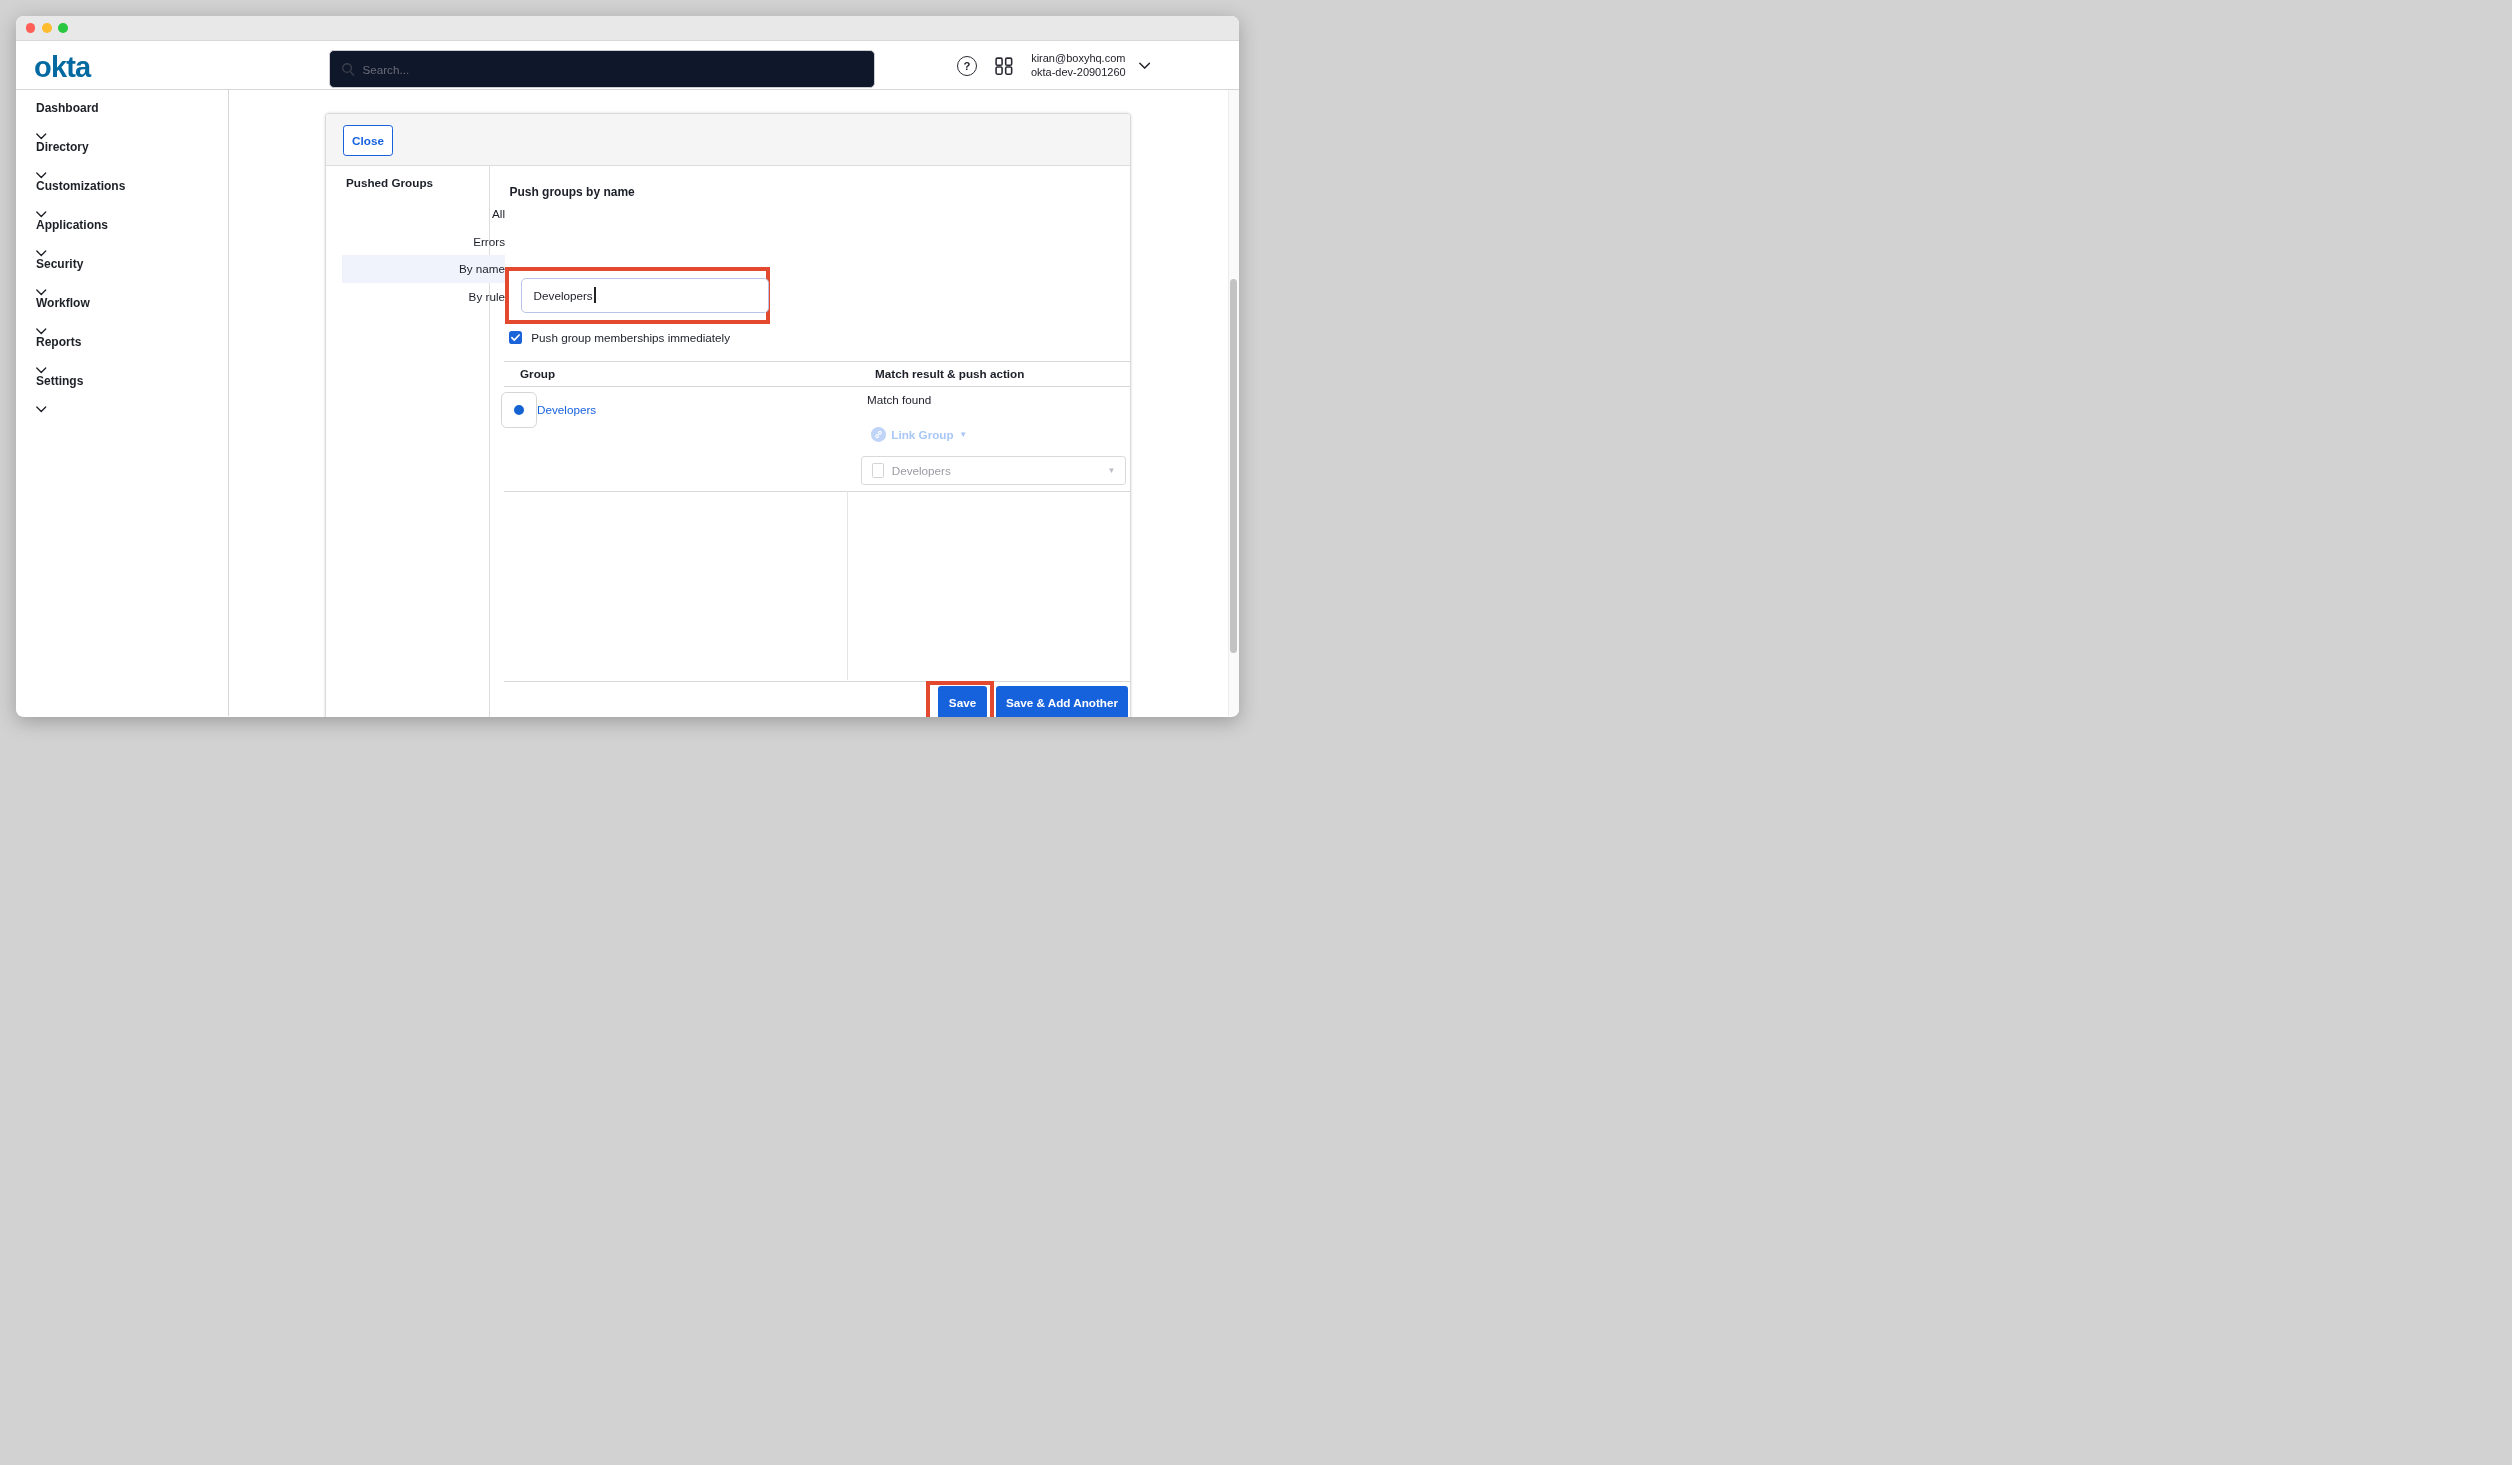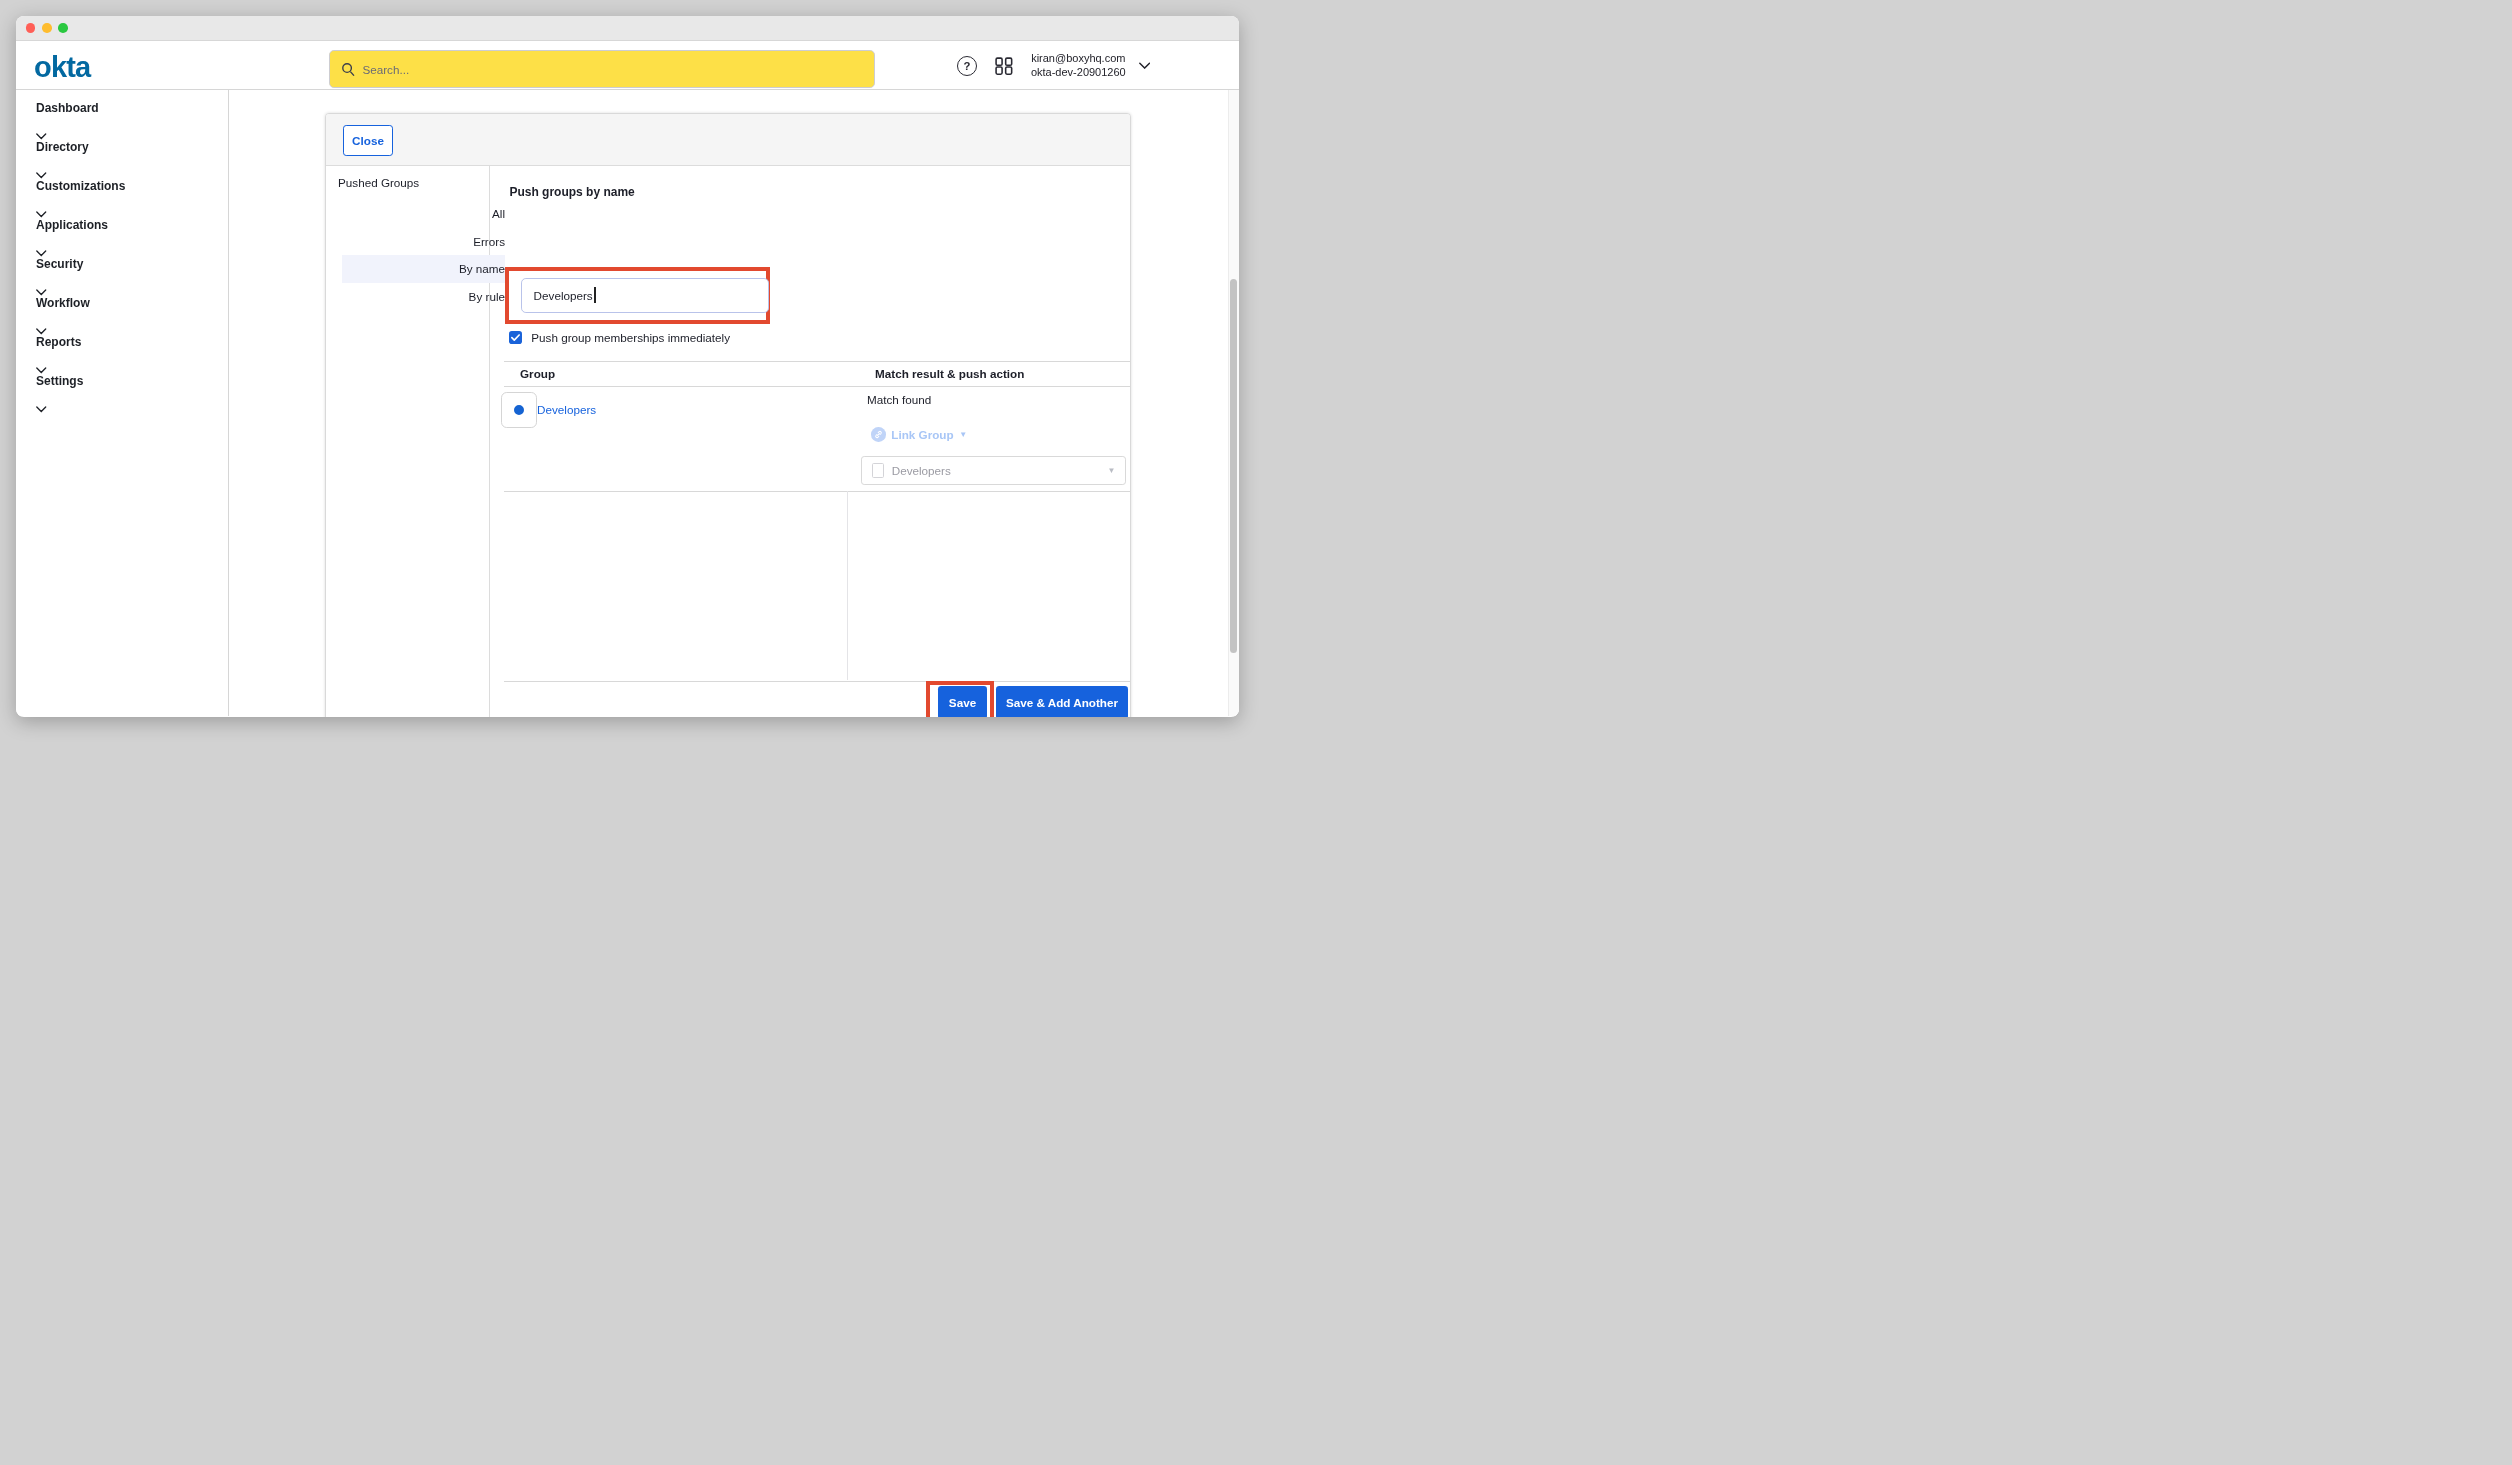--- a/index.html
+++ b/index.html
@@ -18,21 +18,21 @@
   .dot.red    { background:#ff5f57; }
   .dot.yellow { background:#febc2e; }
   .dot.green  { background:#2ac840; }
 
   
   .appheader { position:absolute; left:0; top:25px; width:100%; height:49px;
                background:#fff; border-bottom:0.8px solid #d6d6d6; }
   .logo { position:absolute; left:18px; top:9.7px; font-size:29px; font-weight:700;
           letter-spacing:-0.8px; color:#0369a1; }
   .search { position:absolute; left:313px; top:9px; width:546px; height:38px;
-            border:0.8px solid #cdcdd2; border-radius:4.9px; background:#fde047;
+            border:0.8px solid #cdcdd2; border-radius:4.9px; background:#0f172a;
             display:flex; align-items:center; padding-left:10.5px; gap:7.3px; }
   .search .ph { color:#6b6b76; font-size:11.7px; }
   .hdr-right { position:absolute; right:89px; top:0; height:49px;
                display:flex; align-items:center; gap:17px; }
   .help-btn { width:20px; height:20px; border:1.4px solid #2a2a33; border-radius:50%;
               display:flex; align-items:center; justify-content:center;
               font-size:11.3px; font-weight:700; color:#2a2a33; background:#fff; cursor:pointer; }
   .apps-btn { background:none; border:none; cursor:pointer; display:flex; }
   .account { display:flex; align-items:center; gap:13px; cursor:pointer; }
   .account .lines { text-align:center; font-size:11px; line-height:13.8px; color:#23232b; }
@@ -57,21 +57,21 @@
            box-shadow:0 0.8px 3.2px rgba(0,0,0,.14); overflow:hidden; }
   .panel-header { position:absolute; left:0; top:0; width:100%; height:52px;
                   background:#f5f5f5; border-bottom:0.8px solid #dcdcdc; }
   .close-btn { position:absolute; left:17px; top:10.5px; width:50px; height:31px;
                background:#fff; border:0.8px solid #1662dd; border-radius:3.2px;
                color:#1662dd; font-size:11.7px; font-weight:700; cursor:pointer;
                font-family:"Liberation Sans", sans-serif; }
 
   .pg-nav { position:absolute; left:0; top:52px; width:164px; height:562px;
             border-right:0.8px solid #dcdcdc; background:#fff; }
-  .pg-nav .title { position:absolute; left:12px; top:9.7px; font-size:11.7px; font-weight:400; }
+  .pg-nav .title { position:absolute; left:20px; top:9.7px; font-size:11.7px; font-weight:700; }
   .pg-nav .item { position:absolute; left:16px; width:100%; height:28px; line-height:28px;
                   padding-left:12px; font-size:11.7px; cursor:pointer; color:#1d1f29;text-align:right; }
   .pg-nav .item.selected { background:#f1f3fc; }
 
   .pg-content { position:absolute; left:164px; top:52px; width:642px; height:562px; }
   .pc-title { position:absolute; left:19.4px; top:19.4px; font-size:12px; font-weight:700; }
   .pc-desc  { position:absolute; left:19.4px; top:53px; width:605px; font-size:11.7px; line-height:19.4px; }
 
   .hl-box { border:4px solid #e2492f; }
   .input-hl { position:absolute; left:14.6px; top:101px; width:265px; height:57px; background:#fff; }

